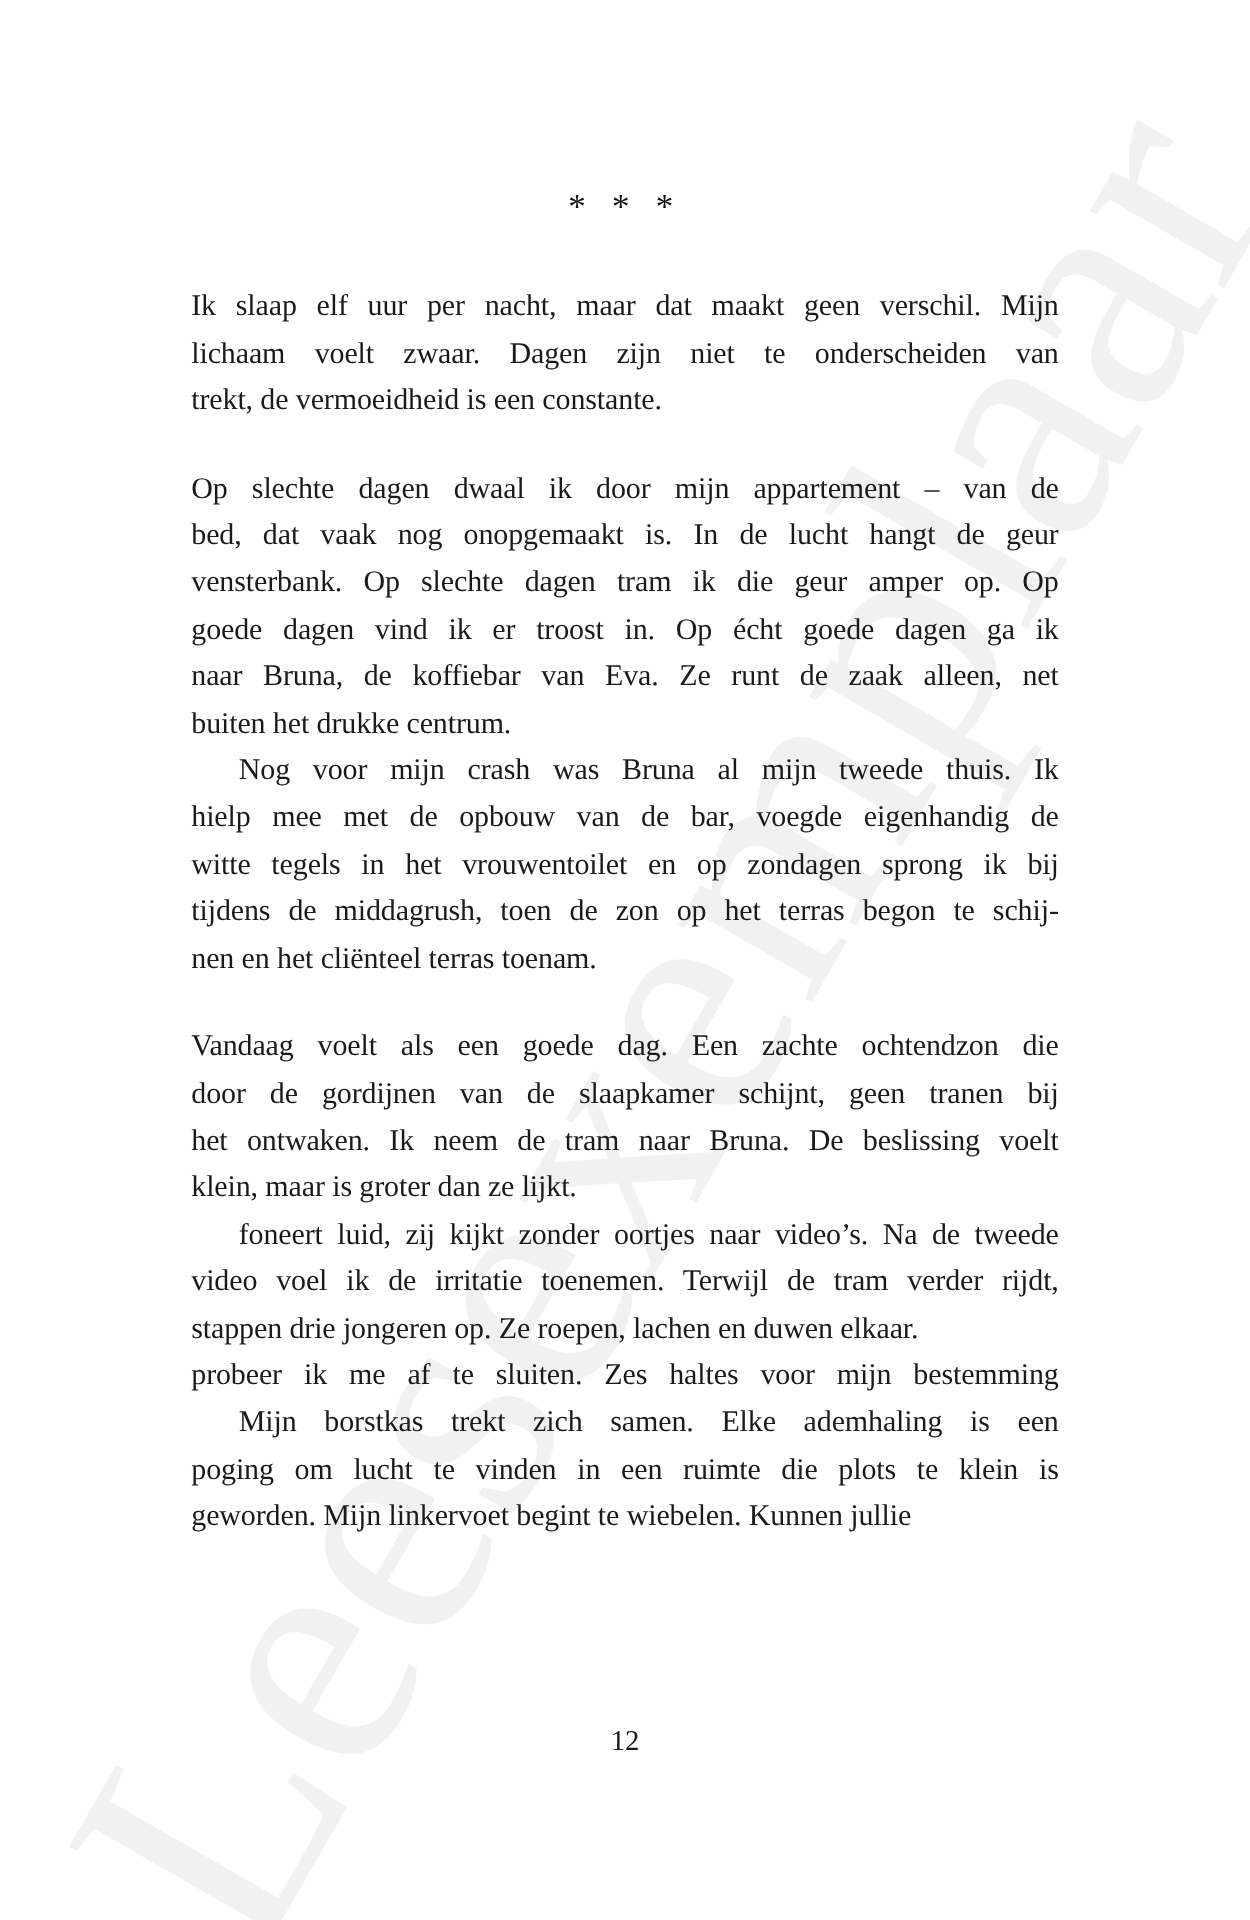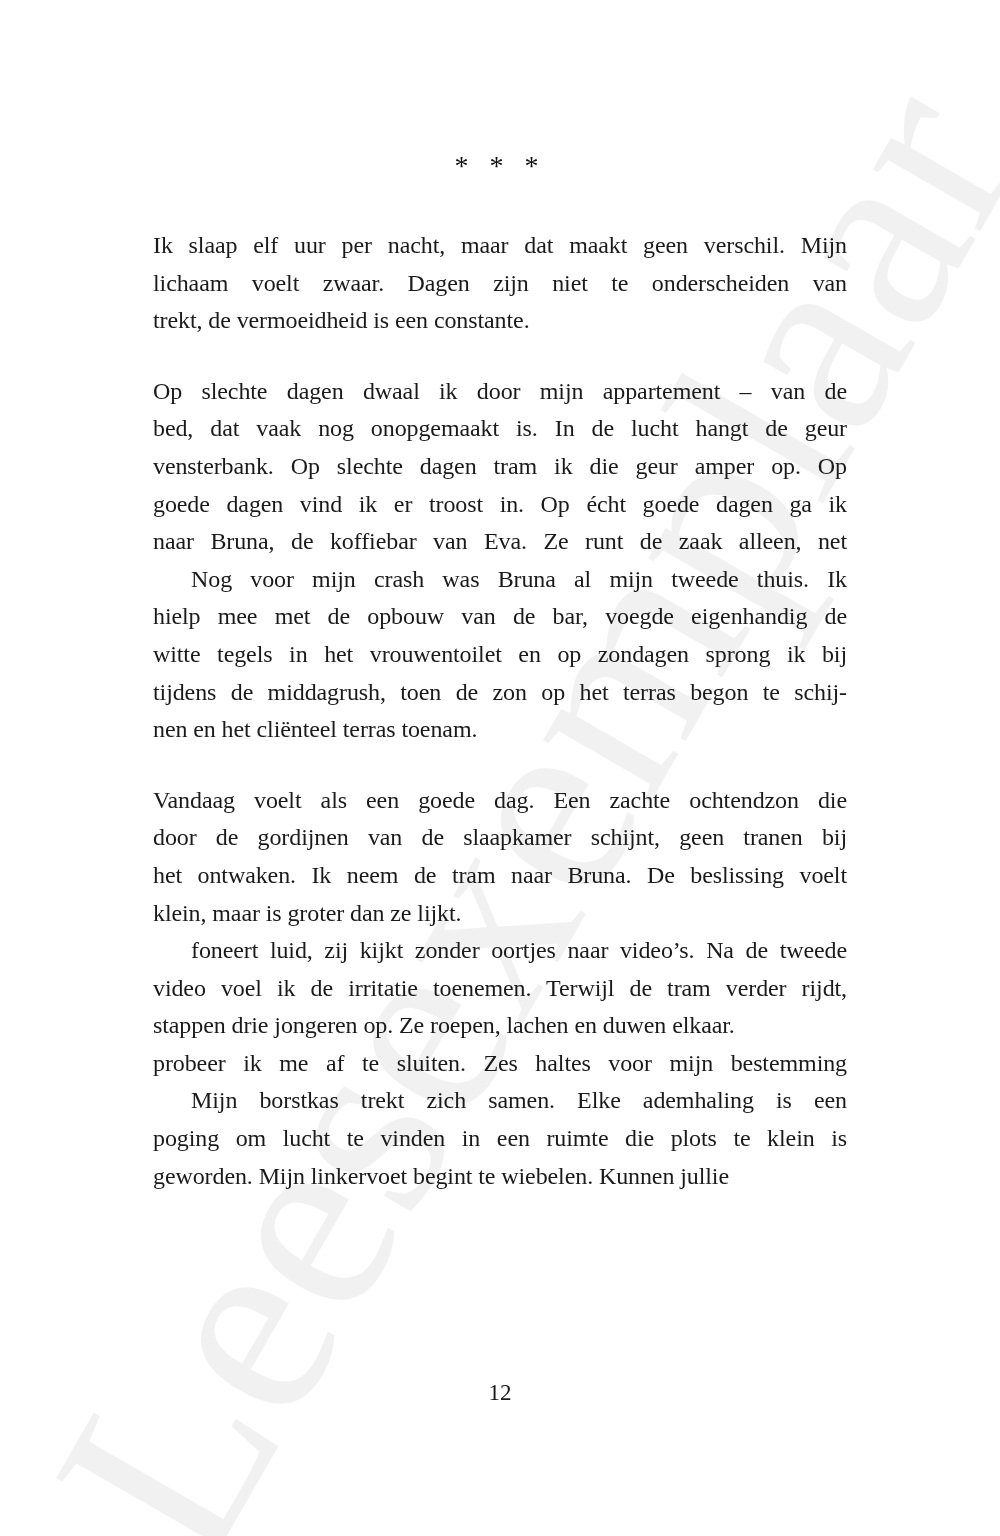--- a/index.html
+++ b/index.html
@@ -93,20 +93,21 @@
         <span class="line">Ik slaap elf uur per nacht, maar dat maakt geen verschil. Mijn</span>
         <span class="line">lichaam voelt zwaar. Dagen zijn niet te onderscheiden van</span>
         <span class="line last">trekt, de vermoeidheid is een constante.</span>
       </p>
       <p class="para gap">
         <span class="line">Op slechte dagen dwaal ik door mijn appartement – van de</span>
         <span class="line">bed, dat vaak nog onopgemaakt is. In de lucht hangt de geur</span>
         <span class="line">vensterbank. Op slechte dagen tram ik die geur amper op. Op</span>
         <span class="line">goede dagen vind ik er troost in. Op écht goede dagen ga ik</span>
         <span class="line">naar Bruna, de koffiebar van Eva. Ze runt de zaak alleen, net</span>
+        <span class="line last">buiten het drukke centrum.</span>
       </p>
       <p class="para indent">
         <span class="line">Nog voor mijn crash was Bruna al mijn tweede thuis. Ik</span>
         <span class="line">hielp mee met de opbouw van de bar, voegde eigenhandig de</span>
         <span class="line">witte tegels in het vrouwentoilet en op zondagen sprong ik bij</span>
         <span class="line">tijdens de middagrush, toen de zon op het terras begon te schij-</span>
         <span class="line last">nen en het cliënteel terras toenam.</span>
       </p>
       <p class="para gap">
         <span class="line">Vandaag voelt als een goede dag. Een zachte ochtendzon die</span>

